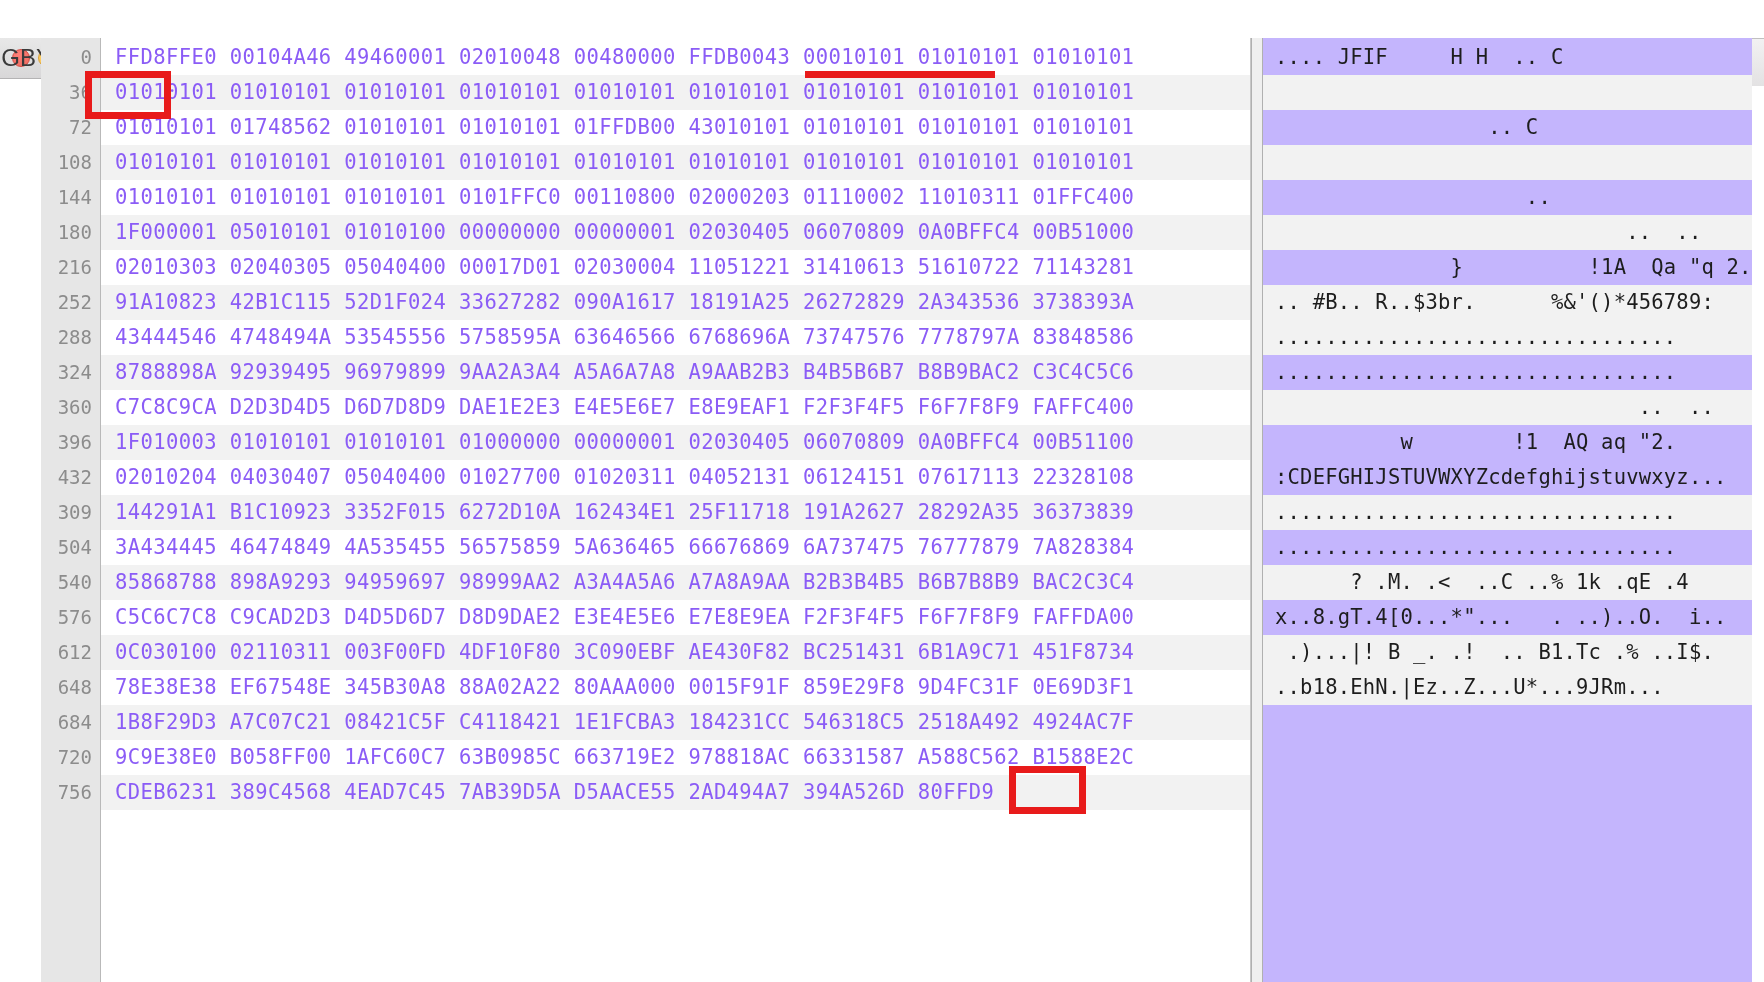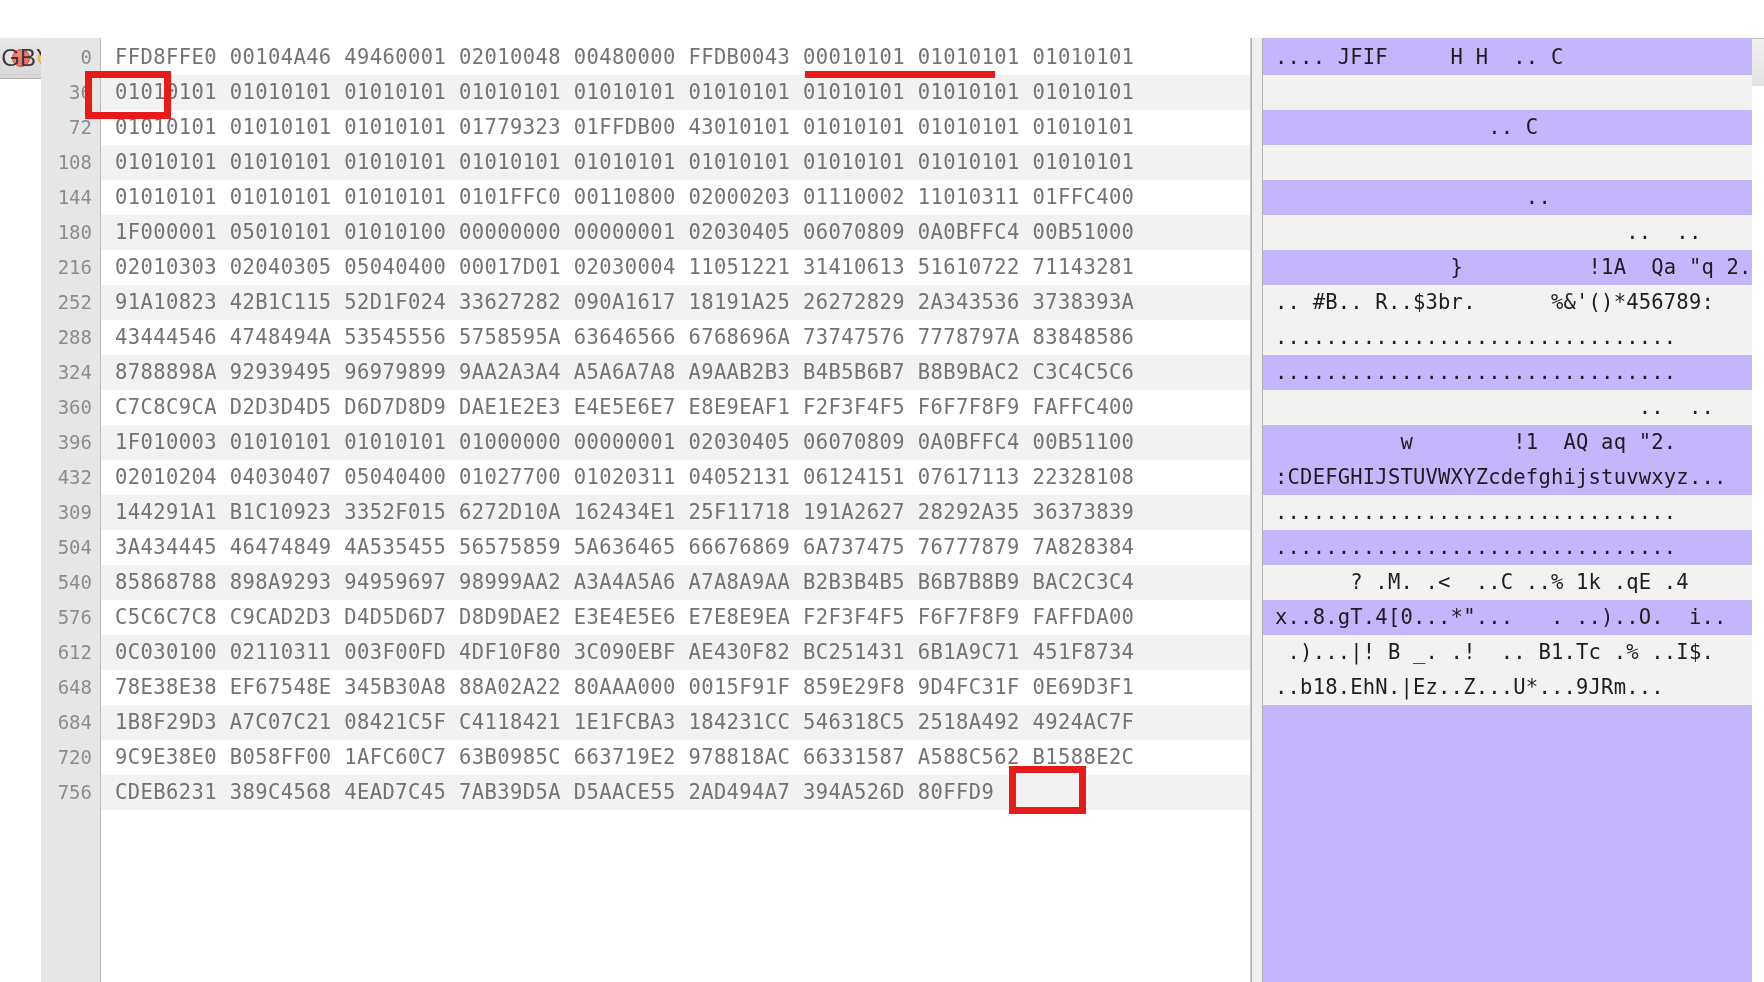--- a/index.html
+++ b/index.html
@@ -85,21 +85,21 @@
     font-size: 19px; color: #8c8c8c;
   }
 
   .hexcols {
     flex: 1 1 auto; position: relative;
     padding-top: 2px; overflow: hidden;
   }
   .hex-row {
     height: 35px; line-height: 35px;
     font-family: "DejaVu Sans Mono", monospace;
-    font-size: 20.5px; color: #737373;
+    font-size: 20.5px; color: #8b5cf6;
     white-space: pre; padding-left: 14px;
     letter-spacing: 0.4px;
   }
   .hex-row.alt { background: #f2f2f2; }
 
   
   .splitter {
     width: 12px; flex: 0 0 12px;
     background: #efefef;
     border-left: 1px solid #b0b0b0;
@@ -230,21 +230,21 @@
           <div class="off-row">576</div>
           <div class="off-row">612</div>
           <div class="off-row">648</div>
           <div class="off-row">684</div>
           <div class="off-row">720</div>
           <div class="off-row">756</div>
         </div>
       <div class="hexcols" id="hexcols">
           <div class="hex-row">FFD8FFE0 00104A46 49460001 02010048 00480000 FFDB0043 00010101 01010101 01010101</div>
           <div class="hex-row alt">01010101 01010101 01010101 01010101 01010101 01010101 01010101 01010101 01010101</div>
-          <div class="hex-row">01010101 01010101 01010101 01779323 01FFDB00 43010101 01010101 01010101 01010101</div>
+          <div class="hex-row">01010101 01748562 01010101 01010101 01FFDB00 43010101 01010101 01010101 01010101</div>
           <div class="hex-row alt">01010101 01010101 01010101 01010101 01010101 01010101 01010101 01010101 01010101</div>
           <div class="hex-row">01010101 01010101 01010101 0101FFC0 00110800 02000203 01110002 11010311 01FFC400</div>
           <div class="hex-row alt">1F000001 05010101 01010100 00000000 00000001 02030405 06070809 0A0BFFC4 00B51000</div>
           <div class="hex-row">02010303 02040305 05040400 00017D01 02030004 11051221 31410613 51610722 71143281</div>
           <div class="hex-row alt">91A10823 42B1C115 52D1F024 33627282 090A1617 18191A25 26272829 2A343536 3738393A</div>
           <div class="hex-row">43444546 4748494A 53545556 5758595A 63646566 6768696A 73747576 7778797A 83848586</div>
           <div class="hex-row alt">8788898A 92939495 96979899 9AA2A3A4 A5A6A7A8 A9AAB2B3 B4B5B6B7 B8B9BAC2 C3C4C5C6</div>
           <div class="hex-row">C7C8C9CA D2D3D4D5 D6D7D8D9 DAE1E2E3 E4E5E6E7 E8E9EAF1 F2F3F4F5 F6F7F8F9 FAFFC400</div>
           <div class="hex-row alt">1F010003 01010101 01010101 01000000 00000001 02030405 06070809 0A0BFFC4 00B51100</div>
           <div class="hex-row">02010204 04030407 05040400 01027700 01020311 04052131 06124151 07617113 22328108</div>

